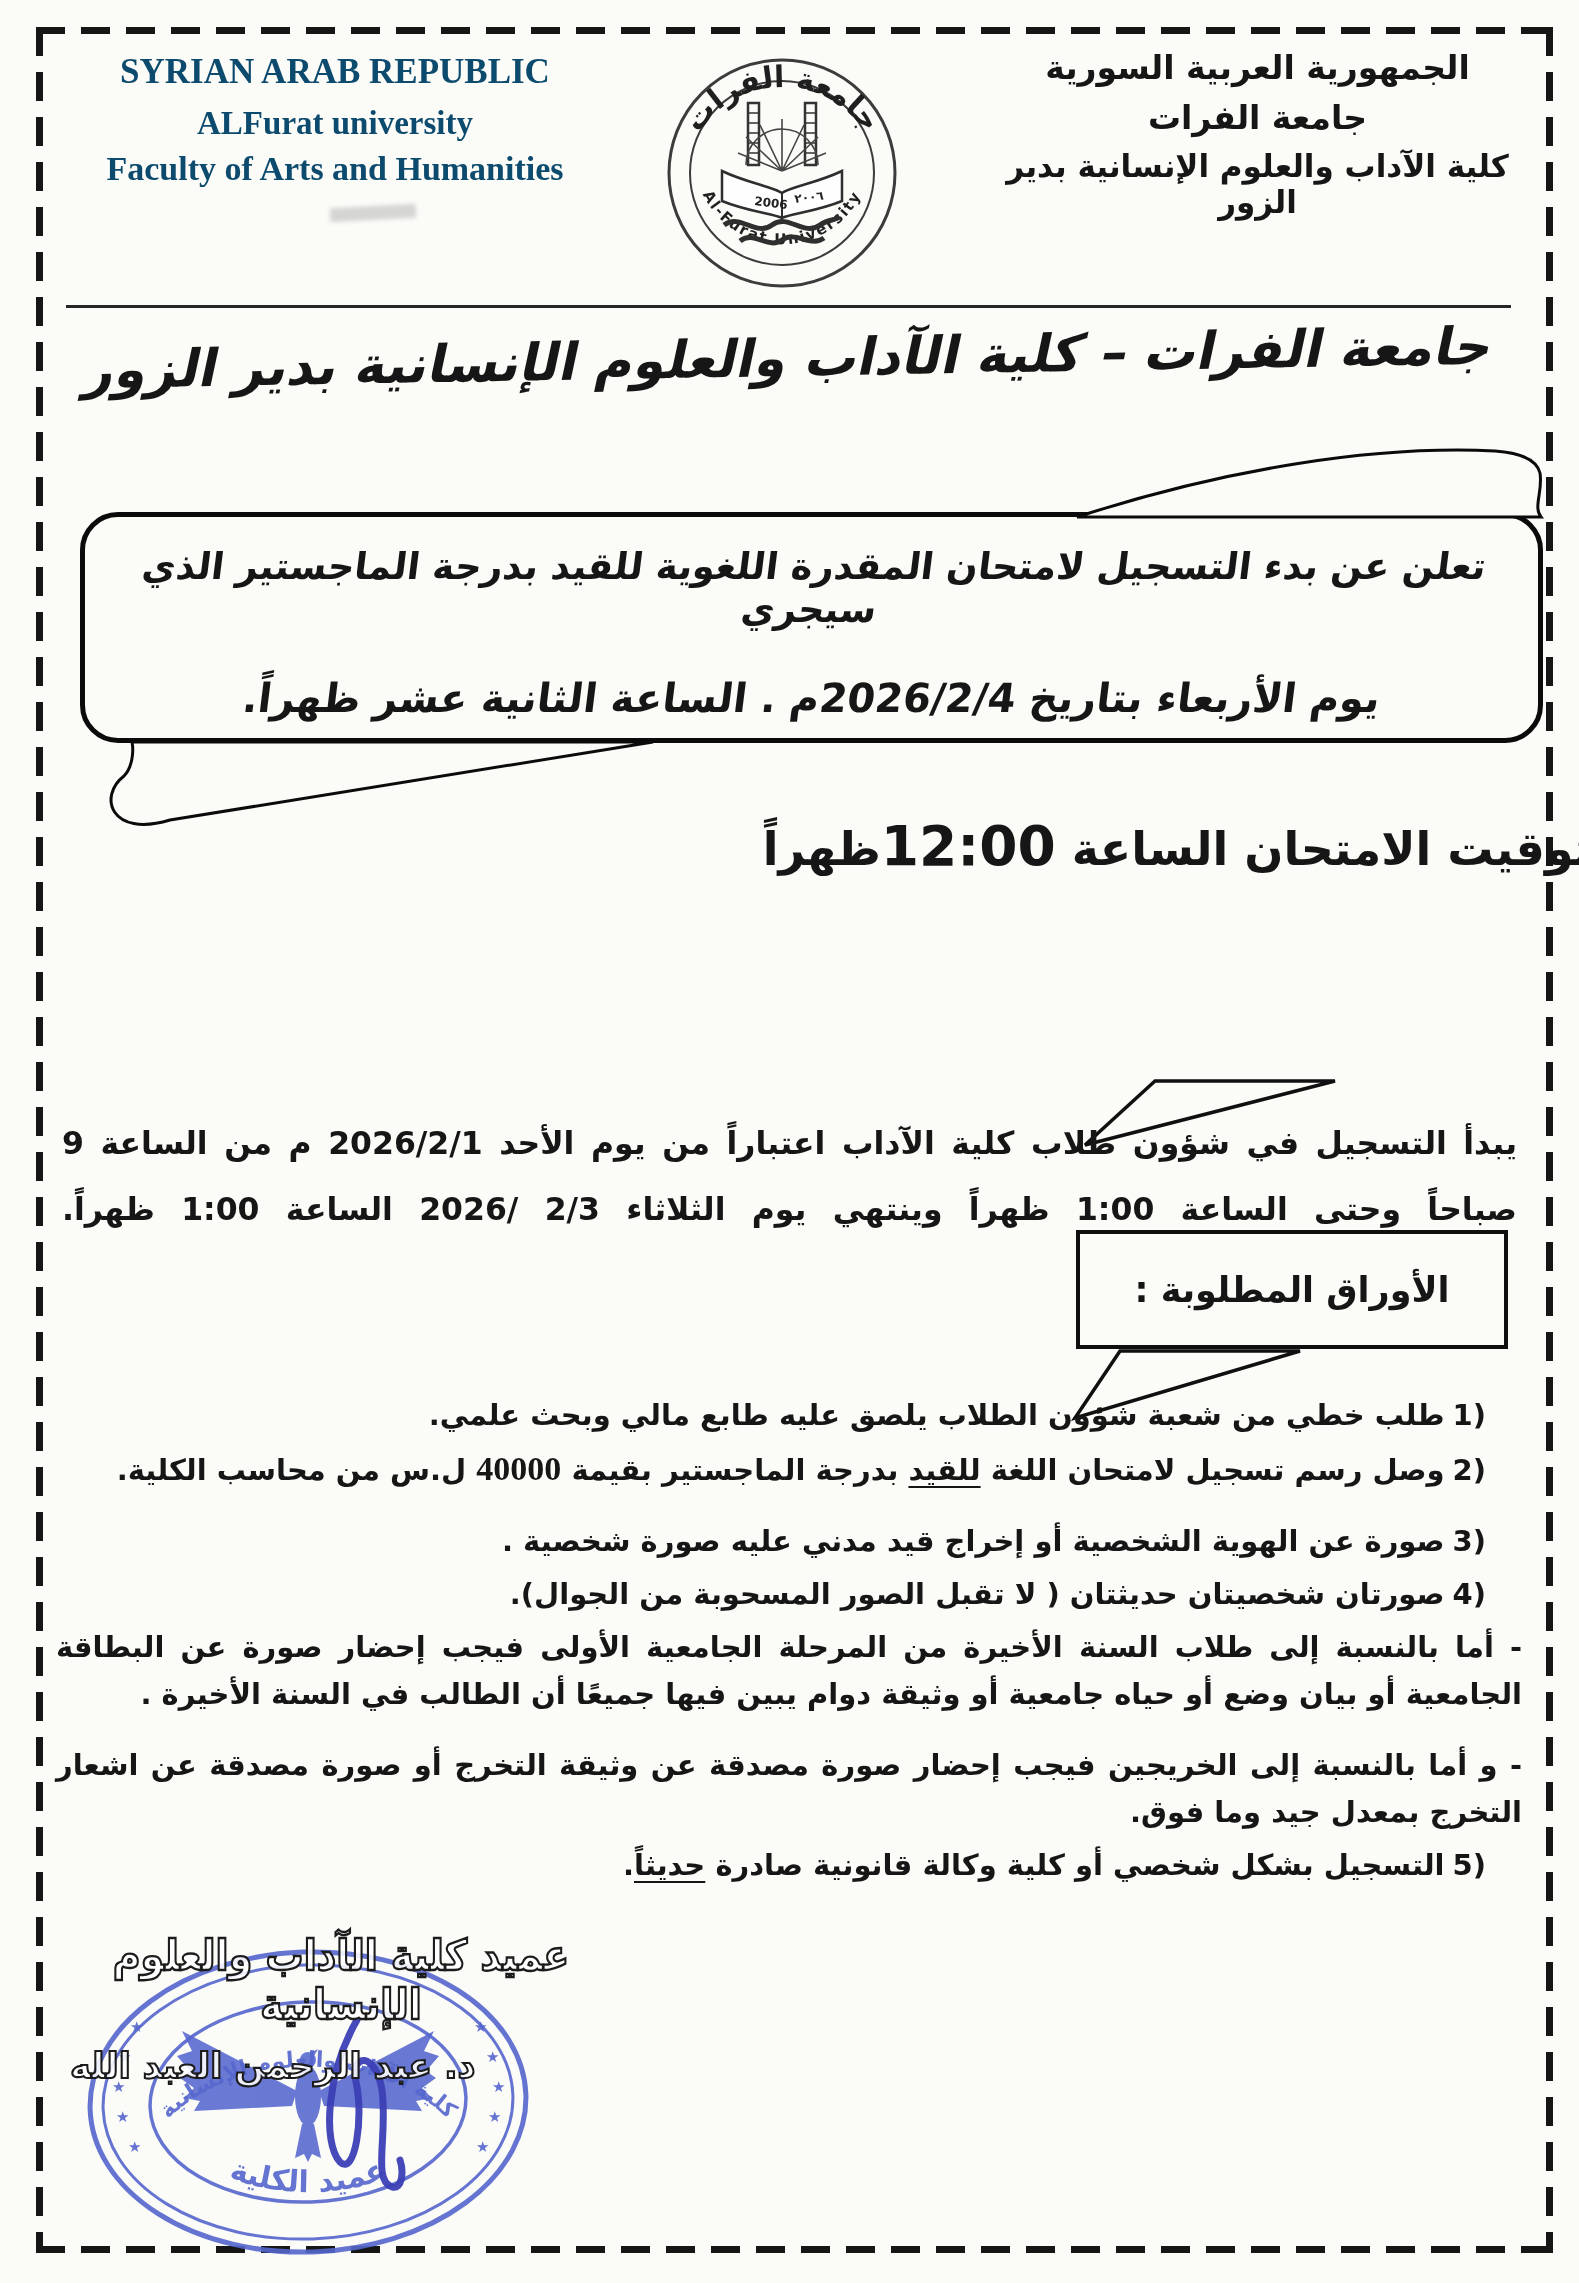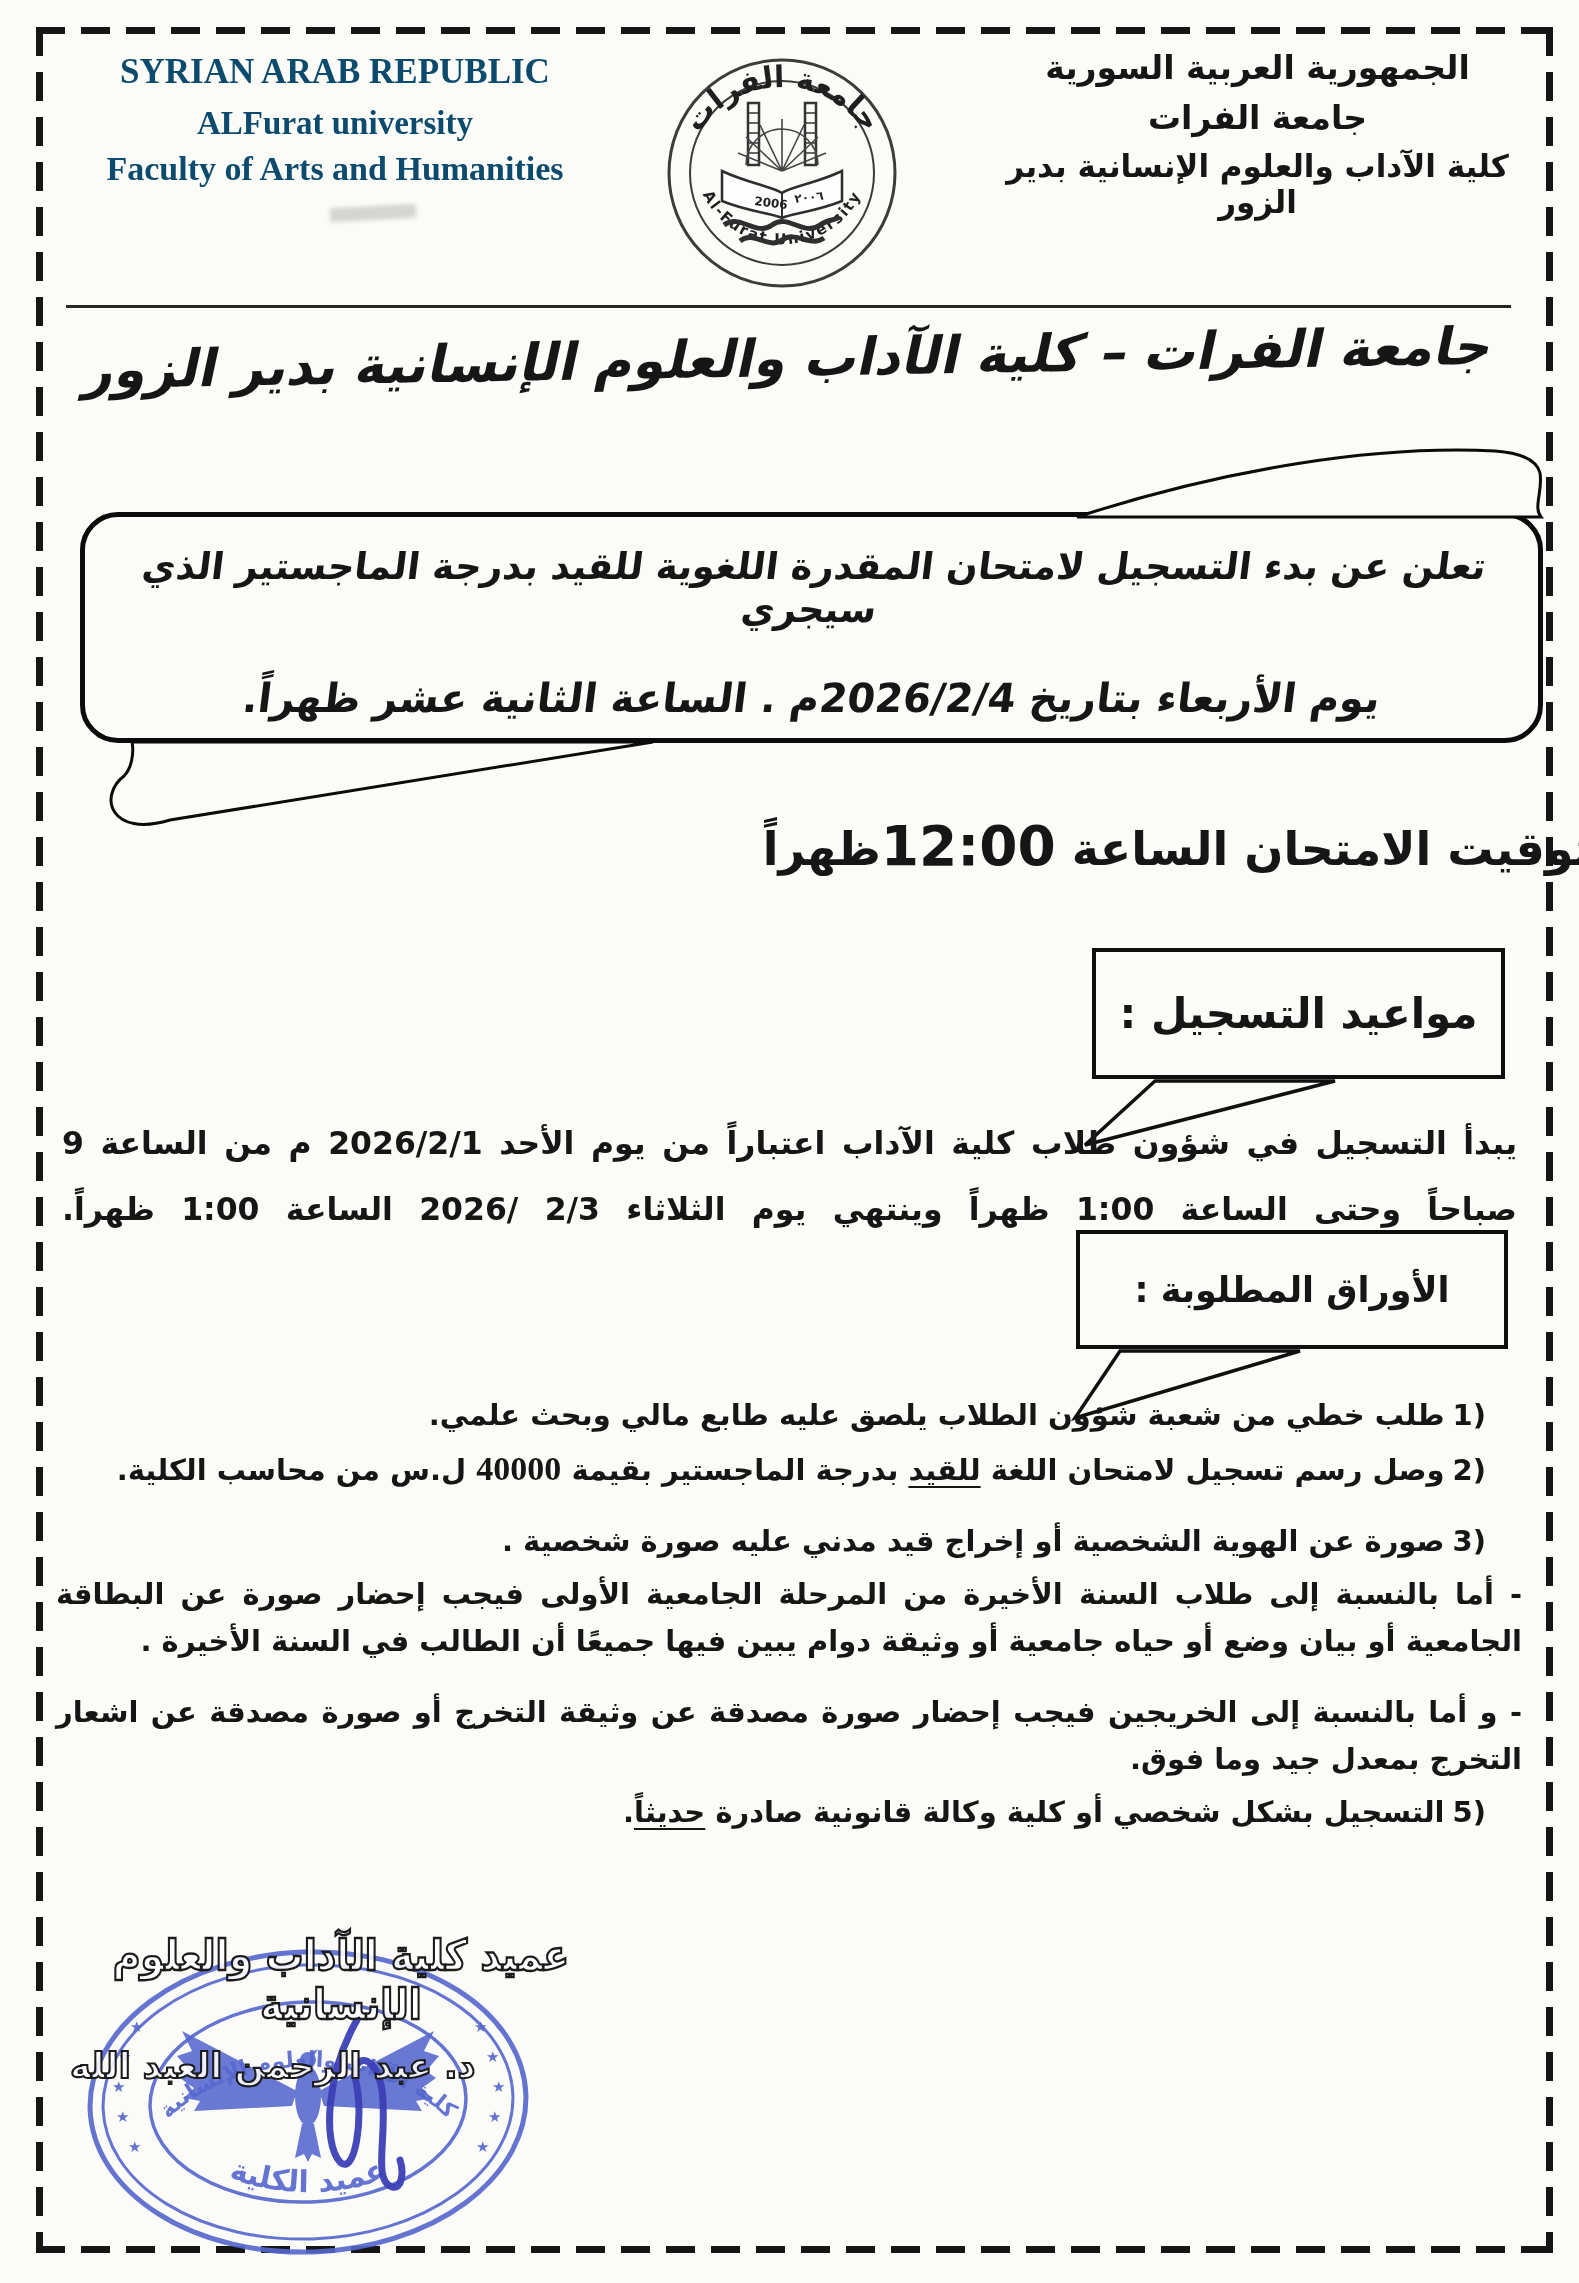--- a/index.html
+++ b/index.html
@@ -140,23 +140,20 @@
     <path d="M2 70 C 150 22 300 -2 420 4 C 448 6 462 14 465 26 C 468 44 458 60 466 70 Z" fill="#fbfbf8" stroke="#0b0b0b" stroke-width="3"></path>
   </svg>
   <svg class="abs" style="left:70px;top:736px;" width="585" height="102" viewBox="0 0 585 102">
     <path d="M 583 6 L 100 84 C 40 102 28 60 54 40 C 62 32 64 16 62 6 Z" fill="#fbfbf8" stroke="#0b0b0b" stroke-width="3"></path>
   </svg>
 
   <div class="abs exam-heading rtl">
     <span>توقيت الامتحان الساعة </span><span class="time">12:00</span><span>ظهراً</span>
   </div>
 
-  <div class="abs callout callout1 rtl">
-    <span>مواعيد التسجيل :</span>
-  </div>
   <svg class="abs" style="left:1058px;top:1079px;" width="290" height="72" viewBox="0 0 290 72">
     <polygon points="97,2 277,2 27,66" fill="#fbfbf8" stroke="#101010" stroke-width="3.5"></polygon>
   </svg>
 
   <div class="abs para rtl">
     <div class="para-line">يبدأ التسجيل في شؤون طلاب كلية الآداب اعتباراً من يوم الأحد   2026/2/1 م من الساعة 9</div>
     <div class="para-line"><span>صباحاً وحتى الساعة 1:00 ظهراً وينتهي يوم الثلاثاء   </span><span dir="ltr">2026/ 2/3</span><span> الساعة 1:00 ظهراً.</span></div>
   </div>
 
   <div class="abs callout callout2 rtl">
@@ -168,20 +165,23 @@
 
   <div class="abs doc-list rtl">
     <div class="num-item mb-s">
       <span class="marker" dir="ltr">1)</span><span>طلب خطي من شعبة شؤون الطلاب يلصق عليه طابع مالي وبحث علمي.</span>
     </div>
     <div class="num-item mb-m">
       <span class="marker" dir="ltr">2)</span><span>وصل رسم تسجيل لامتحان اللغة </span><span class="und">للقيد</span><span> بدرجة الماجستير بقيمة </span><span class="amount">40000</span><span> ل.س من محاسب الكلية.</span>
     </div>
     <div class="num-item mb-s">
       <span class="marker" dir="ltr">3)</span><span>صورة عن الهوية الشخصية أو إخراج قيد مدني عليه صورة شخصية .</span>
+    </div>
+    <div class="num-item mb-s">
+      <span class="marker" dir="ltr">4)</span><span>صورتان  شخصيتان حديثتان ( لا تقبل الصور المسحوبة من الجوال).</span>
     </div>
     <div class="note mb-m">- أما بالنسبة إلى طلاب السنة الأخيرة من المرحلة الجامعية الأولى فيجب إحضار صورة عن البطاقة الجامعية أو بيان وضع أو حياه جامعية أو وثيقة دوام يبين فيها جميعًا أن الطالب في السنة الأخيرة .</div>
     <div class="note mb-s">- و أما بالنسبة إلى الخريجين فيجب إحضار صورة مصدقة عن وثيقة التخرج أو صورة مصدقة عن اشعار التخرج بمعدل جيد وما فوق.</div>
     <div class="num-item">
       <span class="marker" dir="ltr">5)</span><span>التسجيل بشكل شخصي أو كلية وكالة قانونية صادرة </span><span class="und">حديثاً</span><span>.</span>
     </div>
   </div>
 
   <div class="abs sig-title rtl hollow">عميد كلية الآداب والعلوم الإنسانية</div>
 

